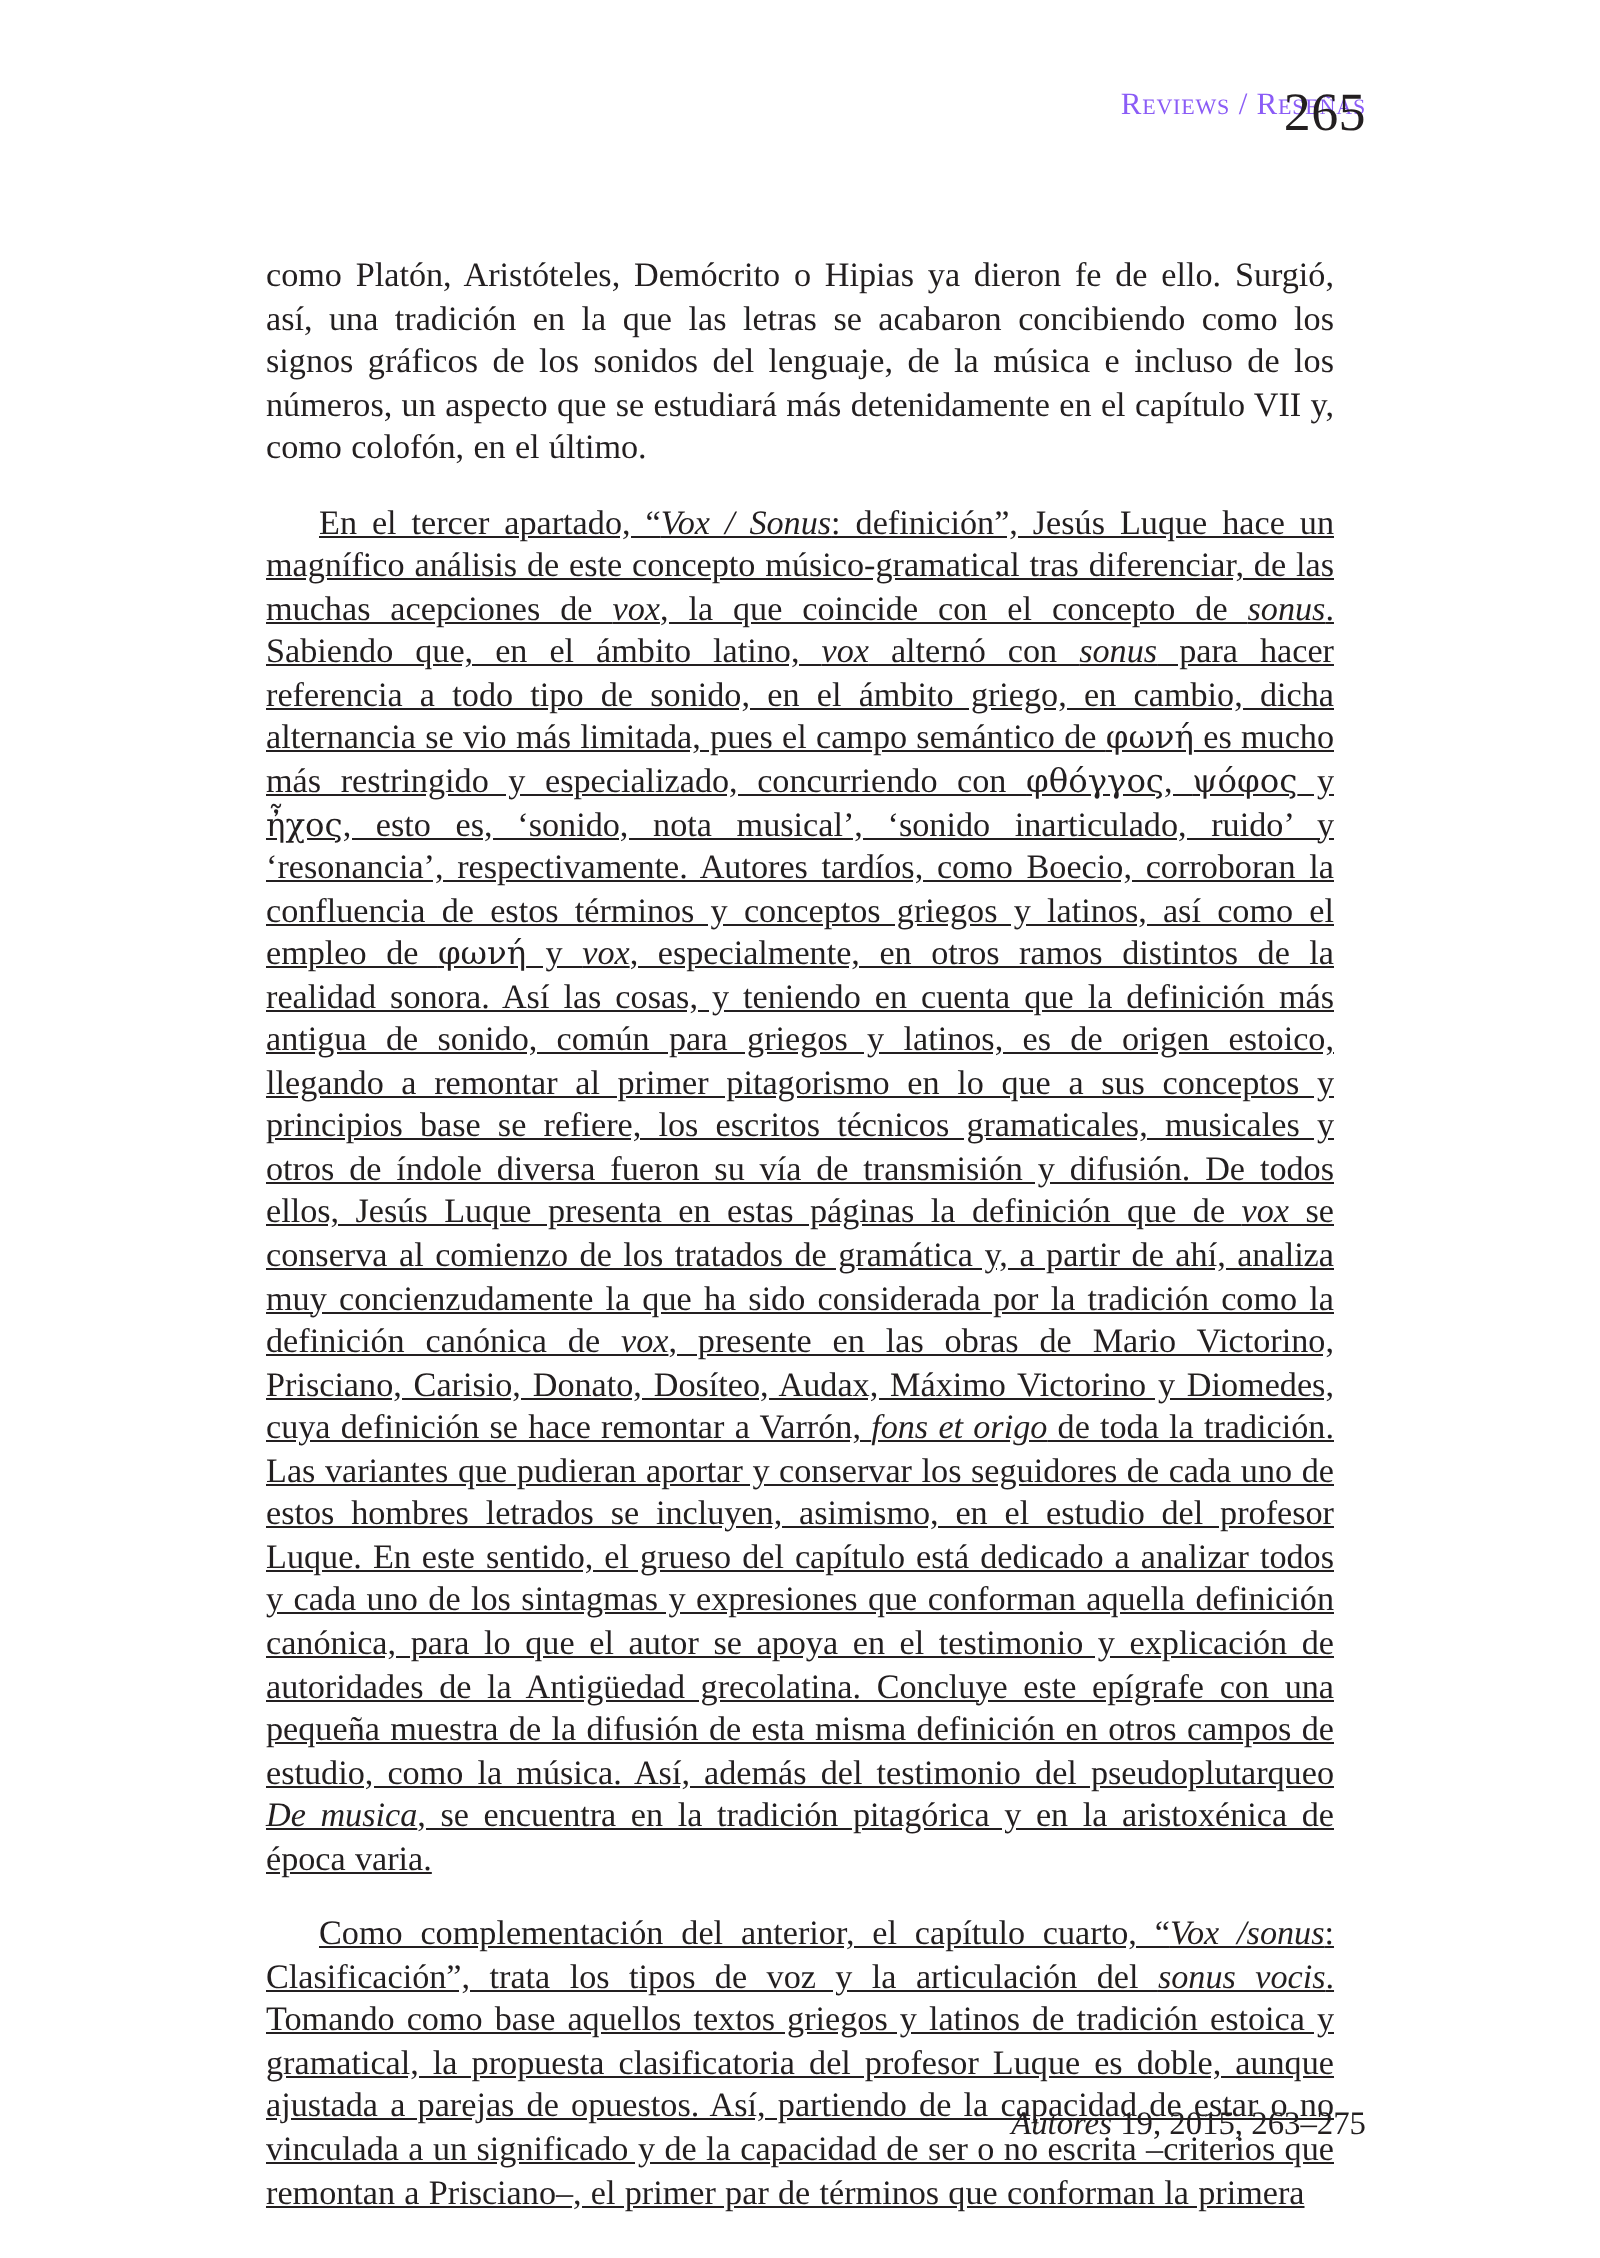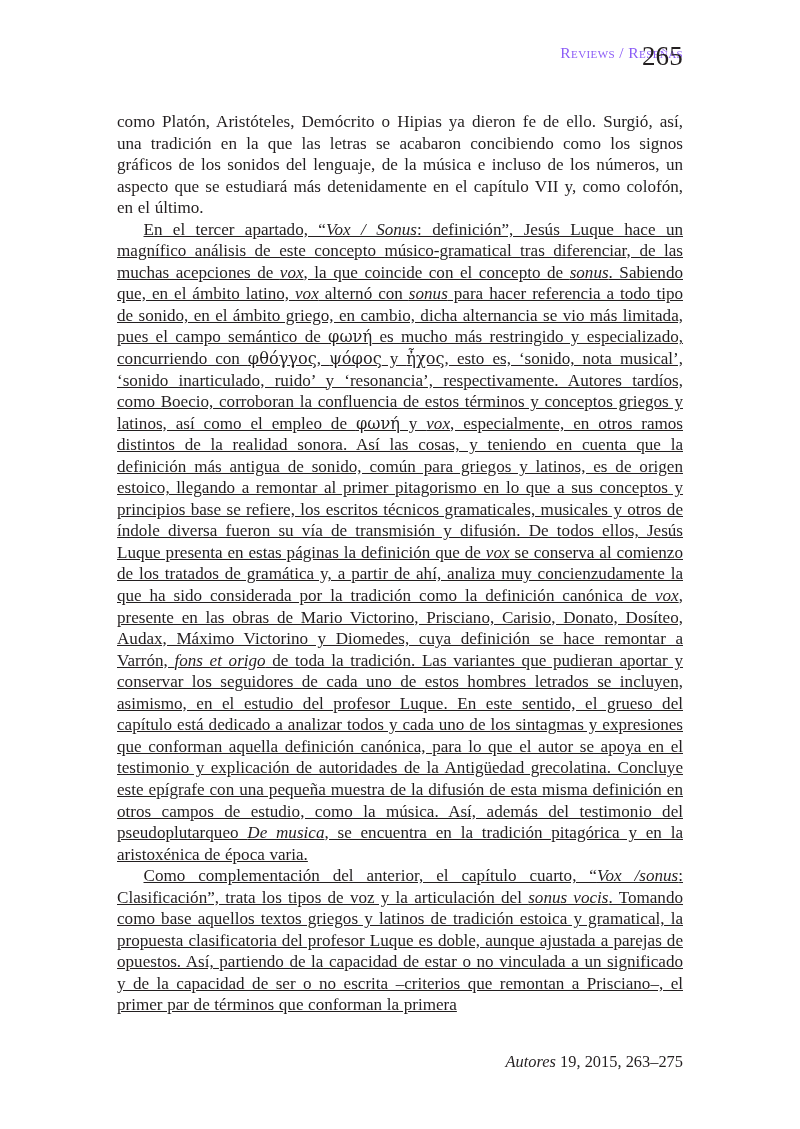--- a/index.html
+++ b/index.html
@@ -50,21 +50,21 @@
   }
 
   
   .textblock {
     position: absolute;
     left: 117px;
     top: 111px;
     width: 566px;
   }
   .para {
-    margin: 0;
+    margin: 16px;
     font-size: 17.1px;
     line-height: 21.55px;
     text-align: justify;
     text-justify: inter-word;
     word-spacing: 0.02em;
     hyphens: none;
     color: #231f20;
   }
   .para.indent {
     text-indent: 1.55em;

